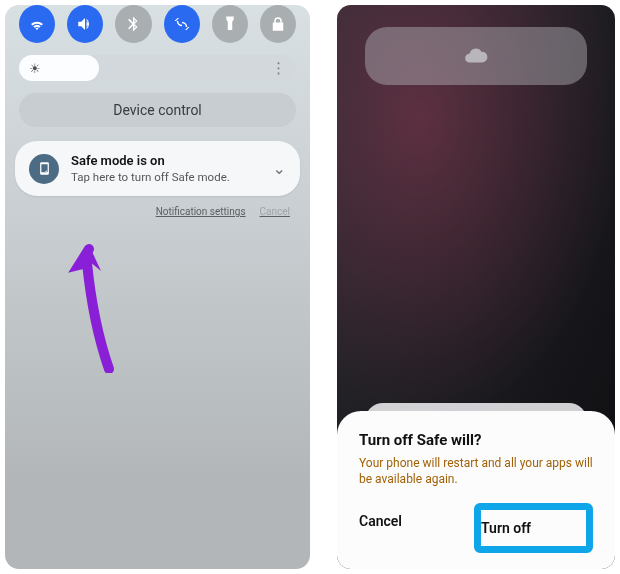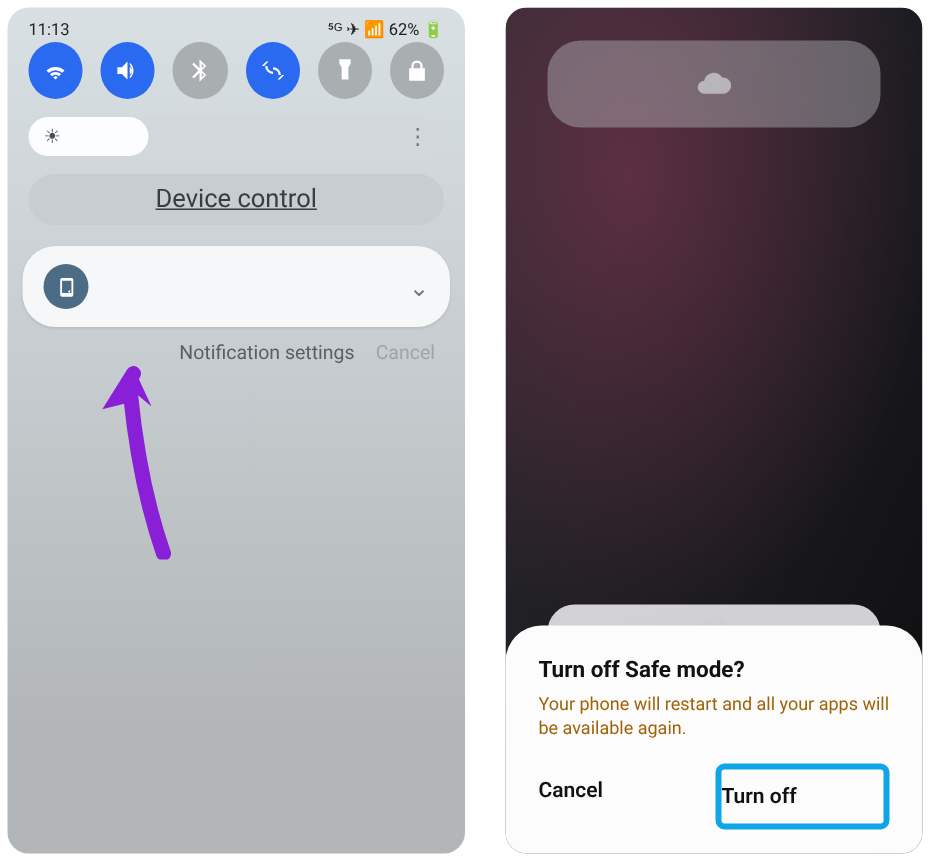--- a/index.html
+++ b/index.html
@@ -58,39 +58,39 @@
   .brightness .dots {
     position: absolute; right: 10px; color: #777; letter-spacing: 0; font-size: 15px;
   }
   .chip-row {
     display: flex; gap: 10px; padding: 0 14px 14px;
   }
   .chip {
     flex: 1; height: 34px; border-radius: 17px;
     background: #c7cdd0;
     display: flex; align-items: center; justify-content: center;
-    font-size: 17px; color: #3a3d3f; text-decoration: underline;
+    font-size: 14px; color: #3a3d3f;
   }
   .notif {
     margin: 0 10px; background: #f5f7f8;
     border-radius: 22px; padding: 12px 14px;
     display: flex; align-items: center; gap: 12px;
     box-shadow: 0 1px 2px rgba(0,0,0,.08);
   }
   .notif .circle {
     width: 30px; height: 30px; border-radius: 50%; background: #4c6b84;
     display:flex; align-items:center; justify-content:center; flex-shrink:0;
   }
   .notif .circle svg { width:15px; height:15px; fill:#fff; }
   .notif .txt .t { font-size: 13px; font-weight: 600; color: #121314; margin-bottom: 2px; }
   .notif .txt .s { font-size: 11.5px; color: #55595b; }
   .notif .chev { margin-left:auto; color:#777; }
   .footer-links {
     display:flex; justify-content:flex-end; gap:14px;
-    padding: 10px 20px; font-size: 13px; color:#5c5f61;
+    padding: 10px 20px; font-size: 10px; color:#5c5f61;text-decoration:underline;
   }
   .footer-links .clear { color:#a0a4a6; }
   .arrow {
     position:absolute; left:62px; top:238px;
     width: 60px; height: 130px; pointer-events:none;
   }
   .arrow svg { width:100%; height:100%; }
 
   
   .phone-right {
@@ -115,31 +115,27 @@
   .sheet {
     position:absolute; left:0; right:0; bottom:0;
     background:#fcfcfd; border-radius:24px 24px 0 0;
     padding: 20px 22px 16px;
   }
   .sheet .title { font-size:15px; font-weight:700; color:#111; margin-bottom:6px; }
   .sheet .msg   { font-size:12px; color:#a16207; line-height:1.35; }
   .sheet .btns  { display:flex; margin-top:16px; }
   .sheet .btn   { flex:1; text-align:left; padding:10px 0; font-size:14px; font-weight:600; color:#111; }
   .sheet .btn.turnoff {
-    border: 4px solid #0ea5e9; border-radius:6px; margin-left:10px;
+    border: 7px solid #0ea5e9; border-radius:6px; margin-left:10px;
   }
 </style>
 </head>
 <body>
 
 <div class="phone phone-left">
-  <div class="status-bar">
-    <span>11:13</span>
-    <span class="status-right">⁵ᴳ ✈ 📶 62% 🔋</span>
-  </div>
 
   <div class="qs-row">
     <div class="qs on">
         <svg viewBox="0 0 24 24">
           <path d="M12 20l-2-2a3 3 0 014 0zm-5-5a8 8 0 0110 0l-2 2a5 5 0 00-6 0zm-3-3a12 12 0 0116 0l-2 2a9 9 0 00-12 0z"></path>
         </svg>
       </div>
     <div class="qs on">
         <svg viewBox="0 0 24 24">
           <path d="M3 9v6h4l5 5V4L7 9zm13 3a4 4 0 00-2-3.5v7A4 4 0 0016 12zm-2-7v2a7 7 0 010 10v2a9 9 0 000-14z"></path>
@@ -175,20 +171,24 @@
 
   <div class="chip-row">
     <div class="chip">Device control</div>
   </div>
 
   <div class="notif">
     <div class="circle">
       <svg viewBox="0 0 24 24">
           <path d="M7 2h10a2 2 0 012 2v16a2 2 0 01-2 2H7a2 2 0 01-2-2V4a2 2 0 012-2zm0 3v13h10V5zM14 19l2-3h-1l1-2-3 3h1z"></path>
         </svg>
+    </div>
+    <div class="txt">
+      <div class="t">Safe mode is on</div>
+      <div class="s">Tap here to turn off Safe mode.</div>
     </div>
     <span class="chev">⌄</span>
   </div>
 
   <div class="footer-links">
     <span>Notification settings</span>
     <span class="clear">Cancel</span>
   </div>
 
   <div class="arrow">
@@ -207,20 +207,20 @@
 <div class="phone phone-right">
   <div class="lock-card">
     <svg viewBox="0 0 24 24">
         <path d="M6 18a4 4 0 010-8 6 6 0 0111-2 5 5 0 011 10z"></path>
       </svg>
   </div>
   <div class="peek">
       <div class="blob"></div>
     </div>
   <div class="sheet">
-    <div class="title">Turn off Safe mode?</div>
+    <div class="title">Turn off Safe will?</div>
     <div class="msg">Your phone will restart and all your apps will be available again.</div>
     <div class="btns">
       <div class="btn">Cancel</div>
       <div class="btn turnoff">Turn off</div>
     </div>
   </div>
 </div>
 
 </body></html>

